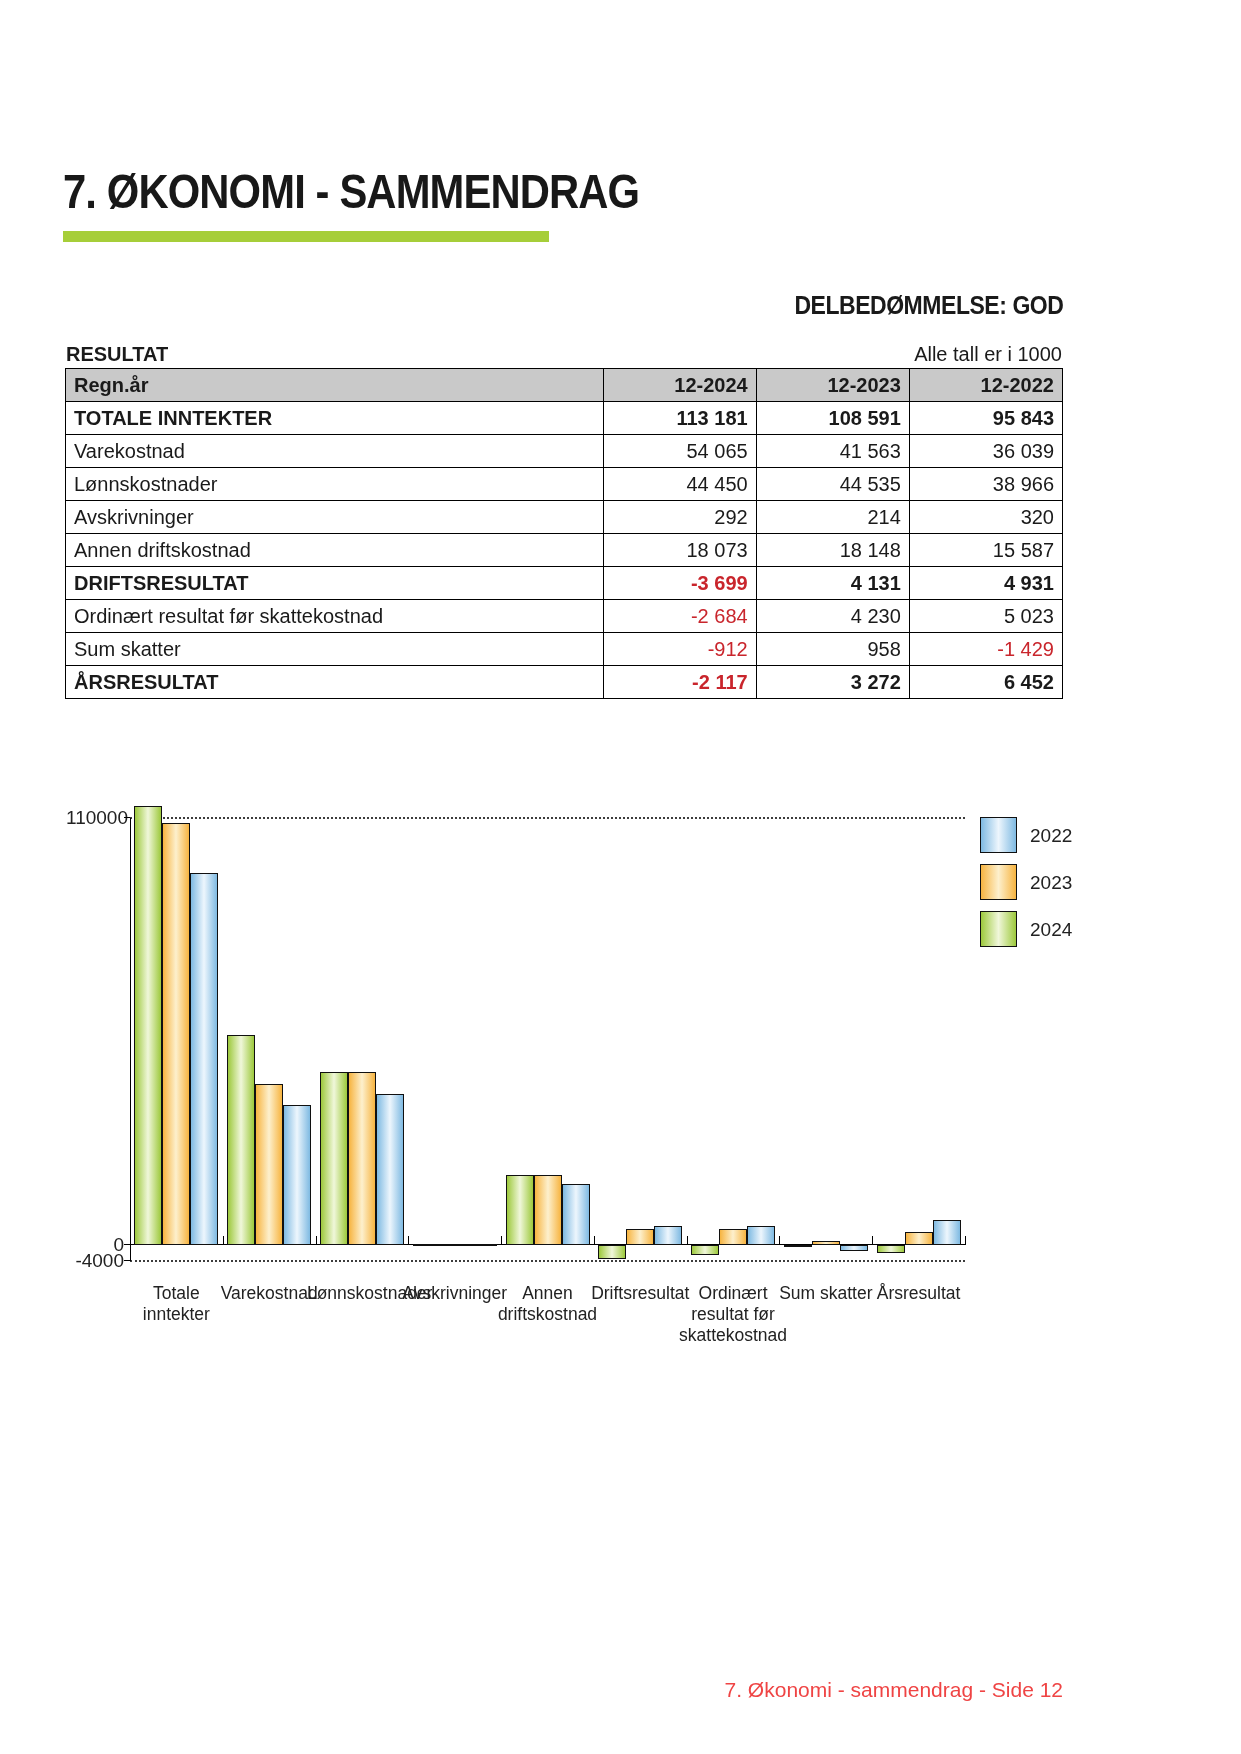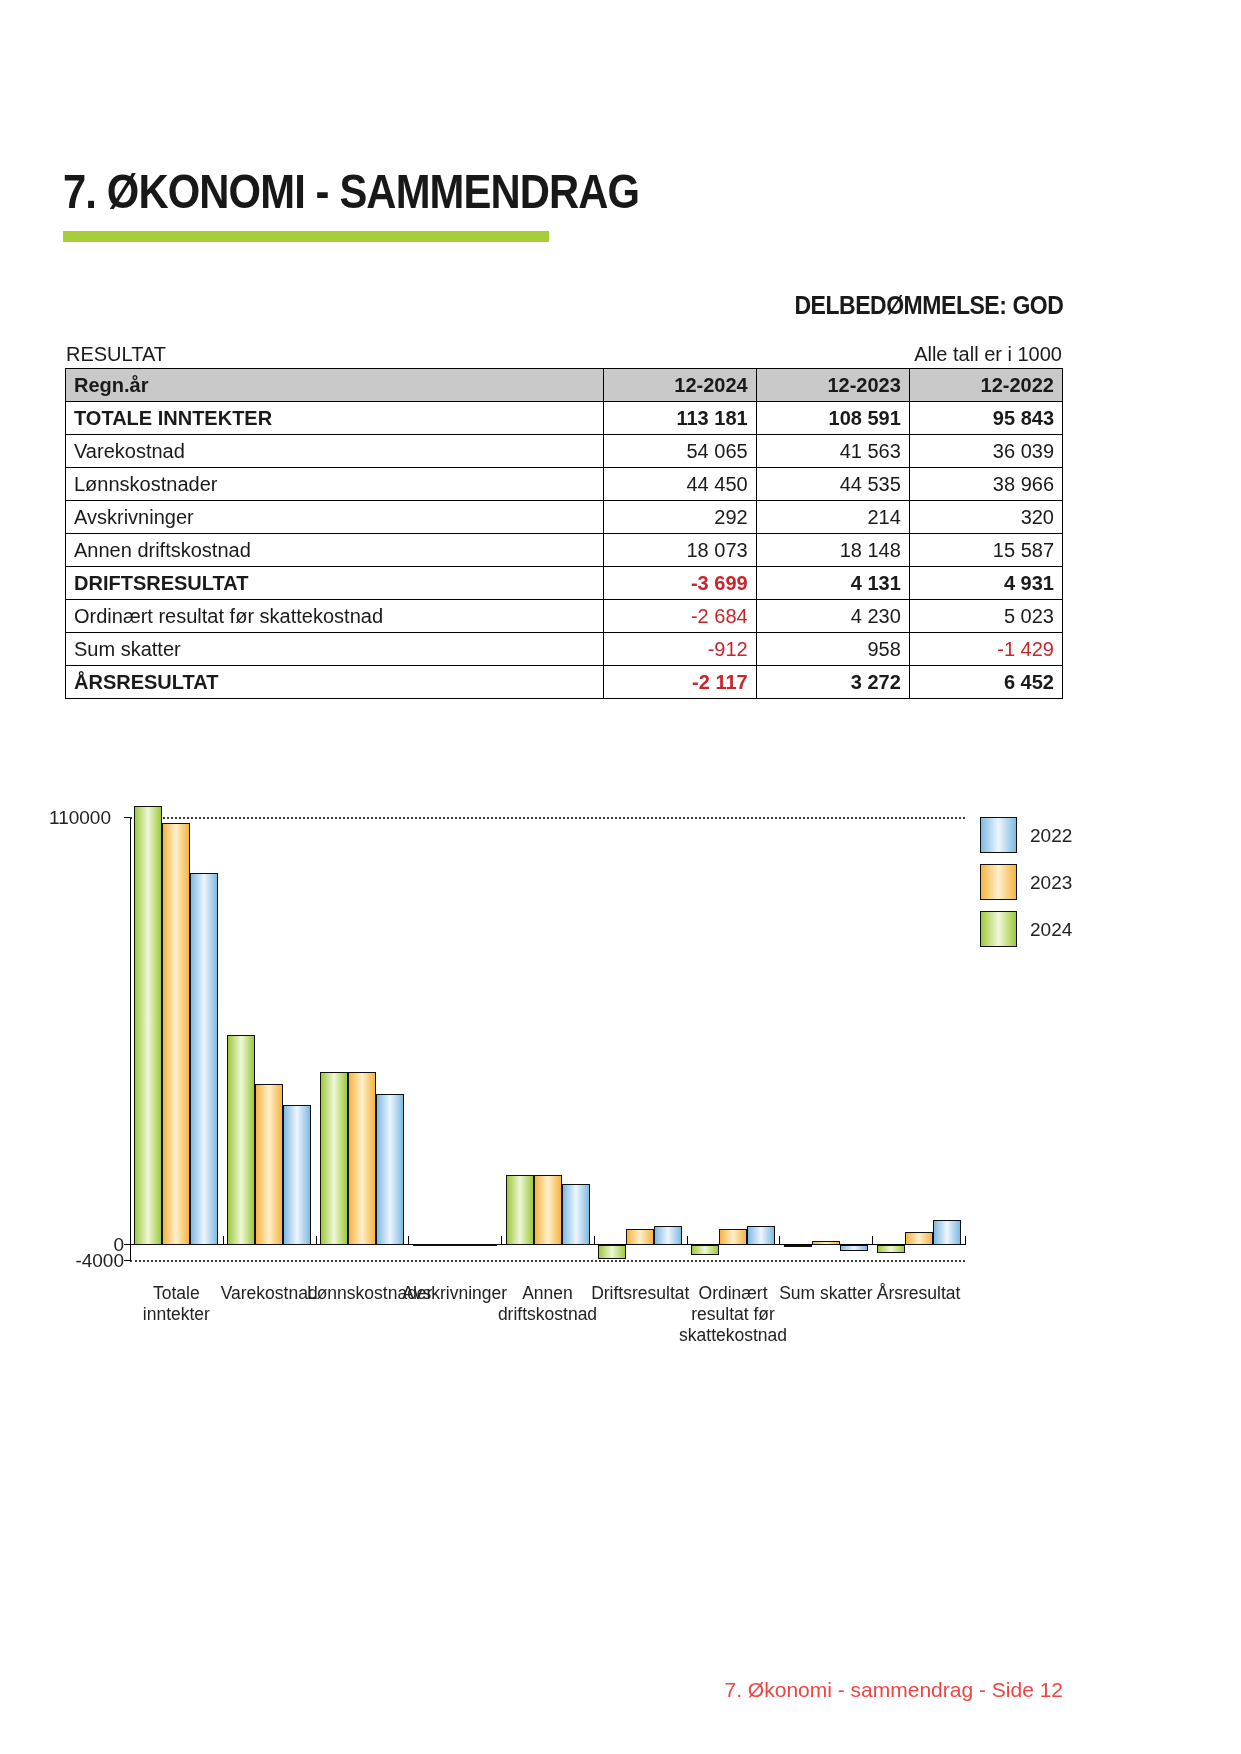--- a/index.html
+++ b/index.html
@@ -12,21 +12,21 @@
   .logo{position:absolute;top:76px;right:178px;white-space:nowrap;font-size:40px;letter-spacing:.5px;}
   .logo .dun{color:var(--logo-dun);}
   .logo .amp{color:var(--logo-amp);font-size:52px;font-weight:bold;position:relative;top:4px;margin:0 -2px;}
   .logo .brad{color:var(--logo-brad);}
   
   .title{position:absolute;left:63px;top:164px;font-size:48px;font-weight:bold;letter-spacing:-1px;
          transform:scaleX(.87);transform-origin:left;white-space:nowrap;color:#181818;}
   .title-underline{position:absolute;left:63px;top:231px;width:486px;height:11px;background:var(--accent-green);}
   .assessment{position:absolute;right:178px;top:291px;font-size:25px;font-weight:bold;letter-spacing:-.5px;
               transform:scaleX(.92);transform-origin:right;white-space:nowrap;}
-  .section-label{position:absolute;left:66px;top:343px;font-size:20px;font-weight:normal;}
+  .section-label{position:absolute;left:66px;top:343px;font-size:20px;font-weight:bold;}
   .units-note{position:absolute;right:179px;top:343px;font-size:20px;}
   
   table.fin{position:absolute;left:65px;top:368px;width:998px;border-collapse:collapse;
             font-size:20px;table-layout:fixed;}
   table.fin th,table.fin td{border:1px solid #000;padding:0 8px;height:32px;overflow:hidden;white-space:nowrap;}
   table.fin th{background:var(--table-header-bg);text-align:left;font-weight:bold;}
   table.fin th.num,table.fin td.num{text-align:right;}
   col.c-label{width:537px;} col.c-y{width:153px;}
   tr.row-emph td{font-weight:bold;}
   td.neg{color:var(--negative-red);}
@@ -135,21 +135,21 @@
       <div class="axisline" style="left: 130px; top: 1236px; width: 1px; height: 9px;"></div>
       <div class="axisline" style="left: 222.778px; top: 1236px; width: 1px; height: 9px;"></div>
       <div class="axisline" style="left: 315.556px; top: 1236px; width: 1px; height: 9px;"></div>
       <div class="axisline" style="left: 408.333px; top: 1236px; width: 1px; height: 9px;"></div>
       <div class="axisline" style="left: 501.111px; top: 1236px; width: 1px; height: 9px;"></div>
       <div class="axisline" style="left: 593.889px; top: 1236px; width: 1px; height: 9px;"></div>
       <div class="axisline" style="left: 686.667px; top: 1236px; width: 1px; height: 9px;"></div>
       <div class="axisline" style="left: 779.444px; top: 1236px; width: 1px; height: 9px;"></div>
       <div class="axisline" style="left: 872.222px; top: 1236px; width: 1px; height: 9px;"></div>
       <div class="axisline" style="left: 965px; top: 1236px; width: 1px; height: 9px;"></div>
-      <div class="ytick-label" style="left: 27px; width: 84px; top: 807px;">110000</div>
+      <div class="ytick-label" style="left: 44px; width: 84px; top: 807px;">110000</div>
       <div class="axisline" style="left: 124px; top: 817px; width: 6px; height: 1px;"></div>
       <div class="ytick-label" style="left: 40px; width: 84px; top: 1234px;">0</div>
       <div class="axisline" style="left: 124px; top: 1244px; width: 6px; height: 1px;"></div>
       <div class="ytick-label" style="left: 40px; width: 84px; top: 1249.53px;">-4000</div>
       <div class="axisline" style="left: 124px; top: 1259.53px; width: 6px; height: 1px;"></div>
       <div class="bar" style="left: 134.389px; top: 805.652px; width: 28px; height: 439.348px; background: linear-gradient(90deg, rgb(157, 201, 60) 0%, rgb(240, 247, 218) 50%, rgb(157, 201, 60) 100%);"></div>
       <div class="bar" style="left: 227.167px; top: 1035.13px; width: 28px; height: 209.87px; background: linear-gradient(90deg, rgb(157, 201, 60) 0%, rgb(240, 247, 218) 50%, rgb(157, 201, 60) 100%);"></div>
       <div class="bar" style="left: 319.944px; top: 1072.45px; width: 28px; height: 172.547px; background: linear-gradient(90deg, rgb(157, 201, 60) 0%, rgb(240, 247, 218) 50%, rgb(157, 201, 60) 100%);"></div>
       <div class="bar" style="left: 412.722px; top: 1243.87px; width: 28px; height: 1.13349px; background: linear-gradient(90deg, rgb(157, 201, 60) 0%, rgb(240, 247, 218) 50%, rgb(157, 201, 60) 100%);"></div>
       <div class="bar" style="left: 505.5px; top: 1174.84px; width: 28px; height: 70.1561px; background: linear-gradient(90deg, rgb(157, 201, 60) 0%, rgb(240, 247, 218) 50%, rgb(157, 201, 60) 100%);"></div>

